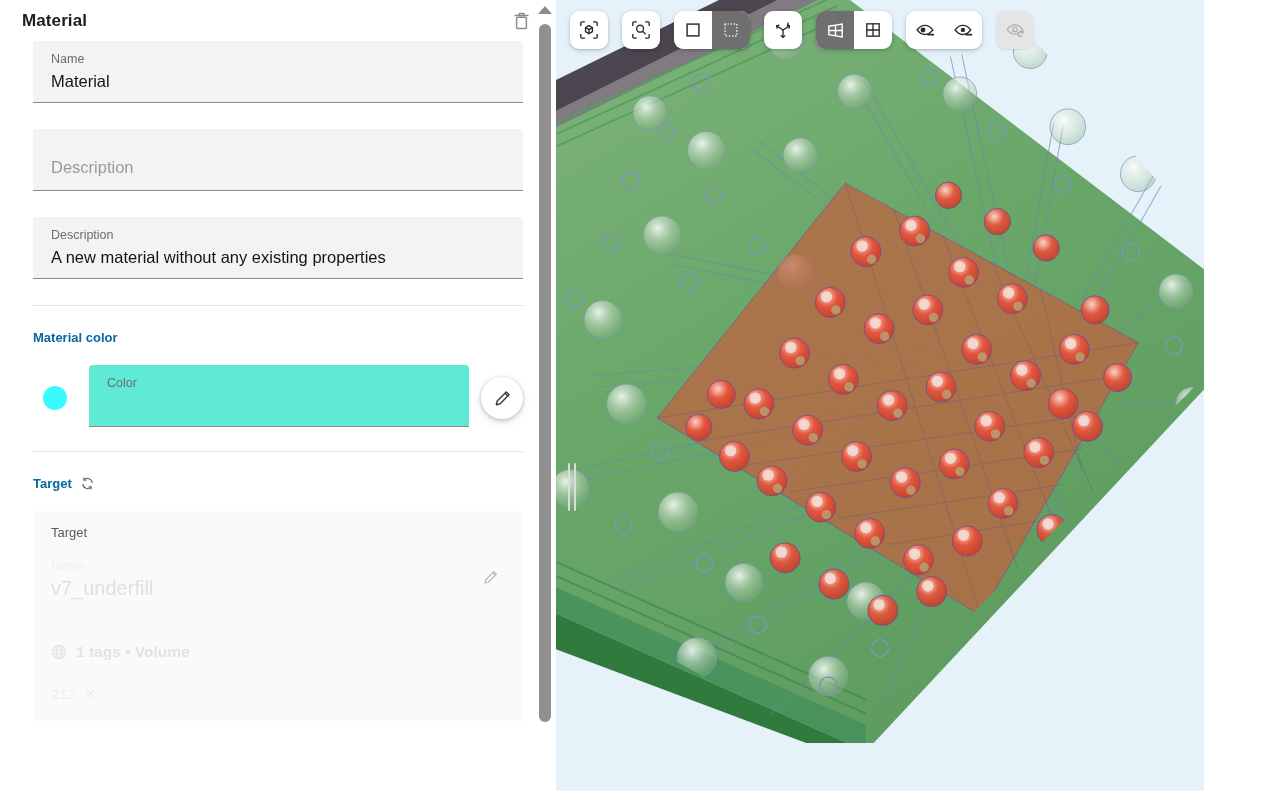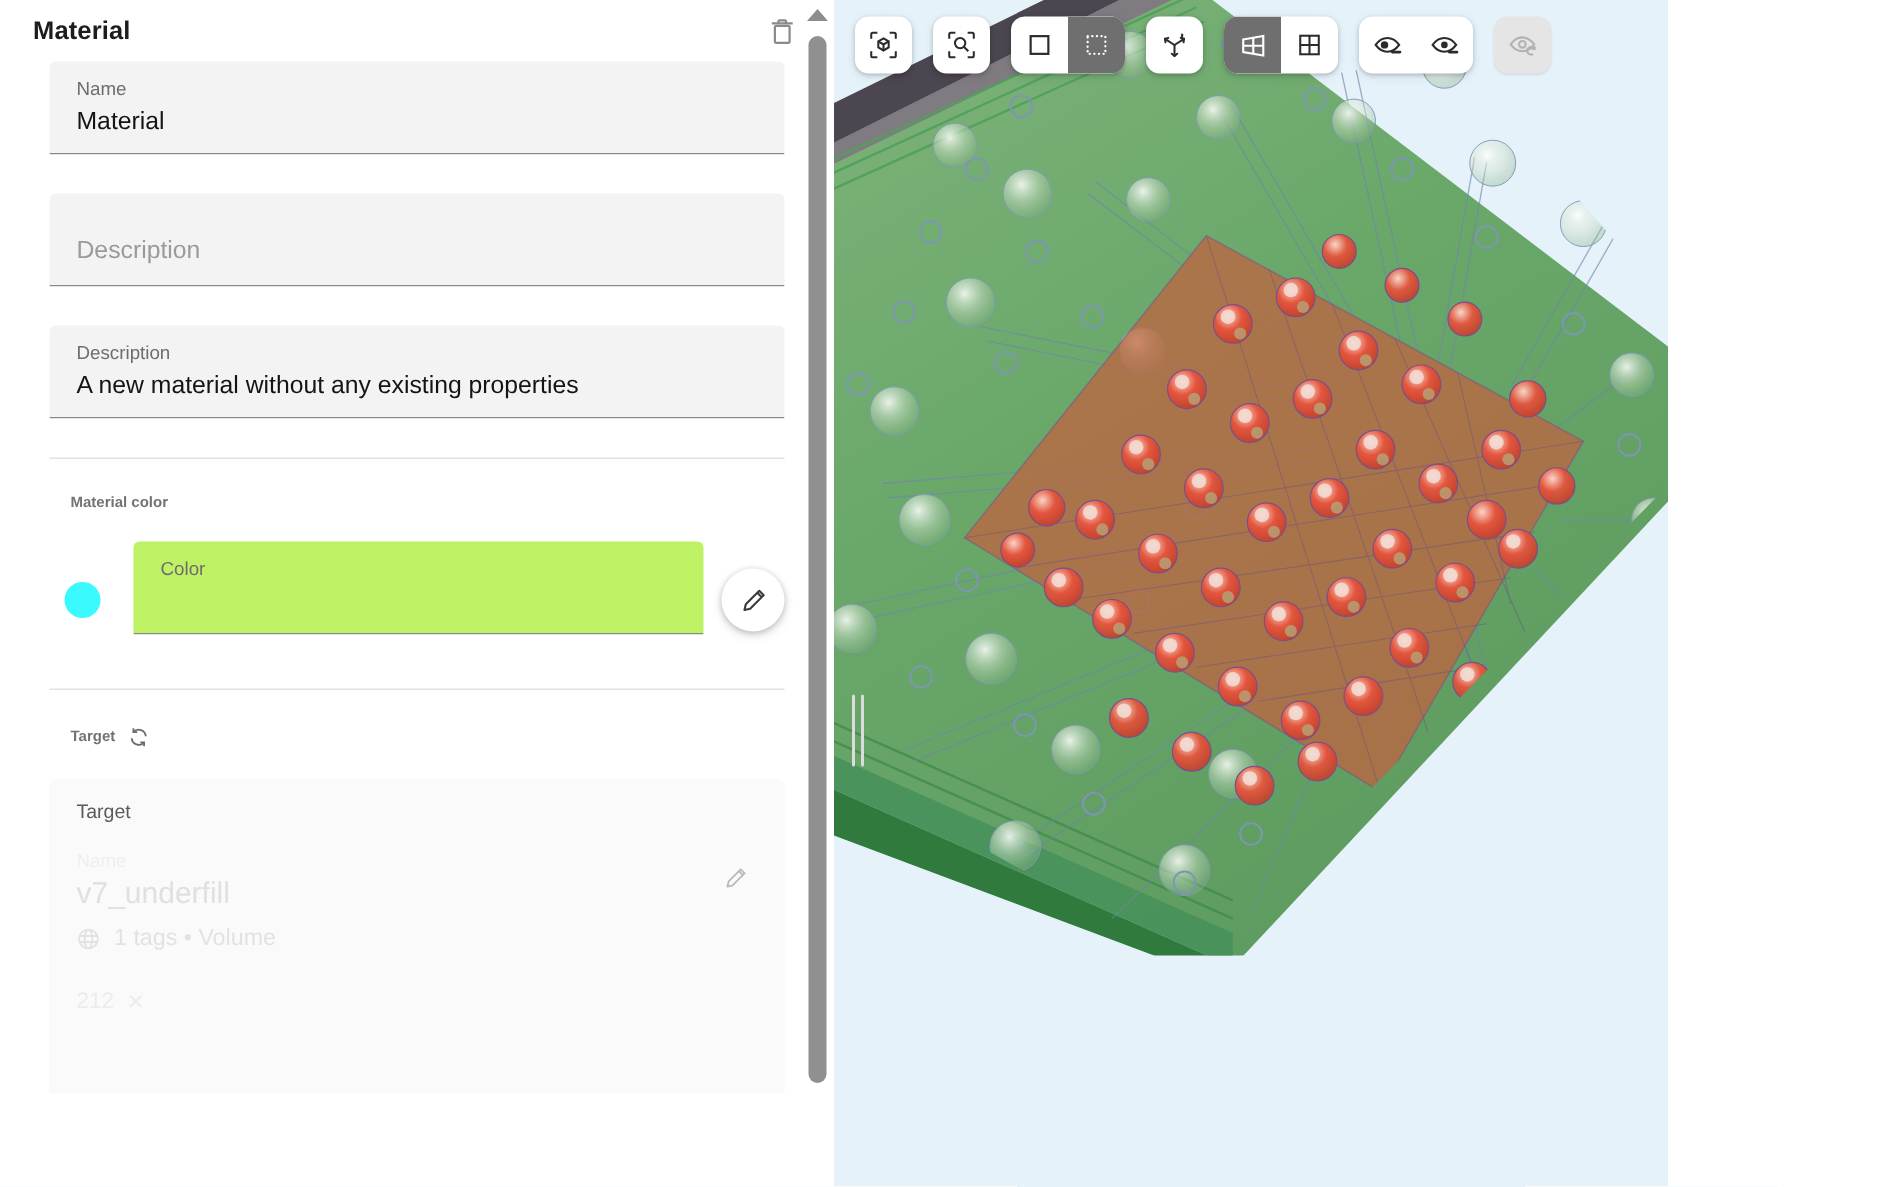--- a/index.html
+++ b/index.html
@@ -2,21 +2,21 @@
 <html><head>
 <meta charset="utf-8">
 <style>
   * { box-sizing: border-box; margin: 0; padding: 0; }
   html, body {
     width: 1269px; height: 791px;
     overflow: hidden;
     font-family: "Liberation Sans", sans-serif;
     background: #ffffff;
   }
-  #app { position: relative; width: 1112px; height: 791px; display: flex; }
+  #app { position: relative; width: 1204px; height: 791px; display: flex; }
 
   
   .panel {
     position: relative;
     width: 556px; height: 791px;
     background: #ffffff;
     overflow: hidden;
     flex: 0 0 556px;
   }
   .panel-header {
@@ -54,34 +54,34 @@
   }
   .field-placeholder {
     font-size: 16.5px; color: #9a9a9a; line-height: 24px;
     padding-top: 12px;
   }
   .field.no-label { padding-top: 14px; }
 
   .divider { height: 1px; background: #e3e3e3; margin: 12px 0 0 0; }
 
   .section-title {
-    font-size: 10px; font-weight: bold; color: #737373;
-    margin: 24px 0 20px 14px;
+    font-size: 13px; font-weight: bold; color: #0369a1;
+    margin: 24px 0 20px 0;
     display: flex; align-items: center; gap: 8px;
   }
 
   
   .color-row { display: flex; align-items: center; gap: 0; margin-bottom: 20px; }
   .color-dot {
     width: 24px; height: 24px; border-radius: 50%;
     flex: 0 0 24px; margin-left: 10px;
   }
   .color-field {
-    flex: 1; margin-left: 22px; margin-bottom: 16px;
-    background: #bef264; border-bottom: 1px solid #8a8a8a;
+    flex: 1; margin-left: 22px; margin-bottom: 4px;
+    background: #5eead4; border-bottom: 1px solid #8a8a8a;
     border-radius: 4px 4px 0 0; padding: 10px 18px; height: 62px;
     max-width: 403px;
   }
   .fab {
     width: 42px; height: 42px; border-radius: 50%;
     background: #ffffff;
     box-shadow: 0 1px 4px rgba(0,0,0,0.22), 0 3px 8px rgba(0,0,0,0.10);
     display: flex; align-items: center; justify-content: center;
     margin-left: 12px; border: none; cursor: pointer; flex: 0 0 42px;
   }
@@ -92,21 +92,21 @@
     border-radius: 5px 5px 0 0;
     padding: 14px 18px 18px;
     position: relative;
     min-height: 210px;
   }
   .target-card-label { font-size: 13px; color: #5a5a5a; margin-bottom: 18px; }
   .ghost-label { font-size: 12.5px; color: #efefef; line-height: 17px; }
   .ghost-value { font-size: 20px; color: #e0e0e0; line-height: 26px; }
   .ghost-meta {
     display: flex; align-items: center; gap: 9px;
-    font-size: 15.5px; color: #e2e2e2; margin-top: 8px;
+    font-size: 15.5px; color: #e2e2e2; margin-top: 42px; font-weight: bold;
   }
   .ghost-chip {
     display: inline-flex; align-items: center; gap: 8px;
     font-size: 15px; color: #ececec; margin-top: 24px;
   }
   .card-pencil { position: absolute; right: 24px; top: 58px; }
 
   
   .scrollbar {
     position: absolute; right: 0; top: 0; width: 22px; height: 791px;

